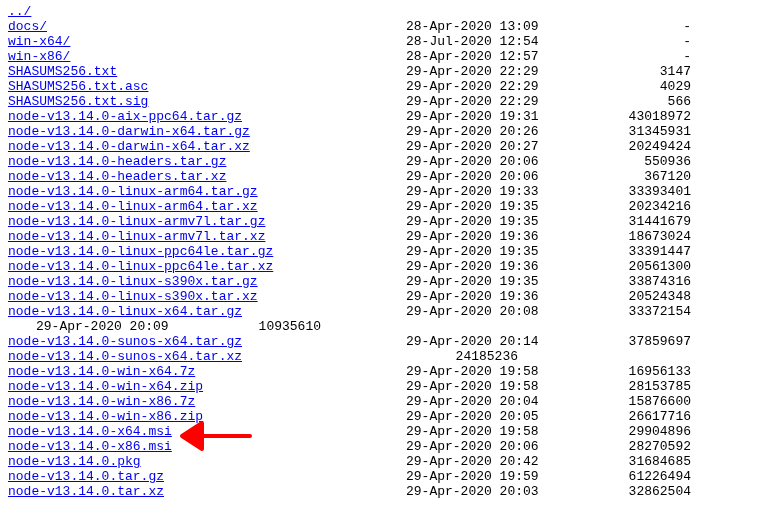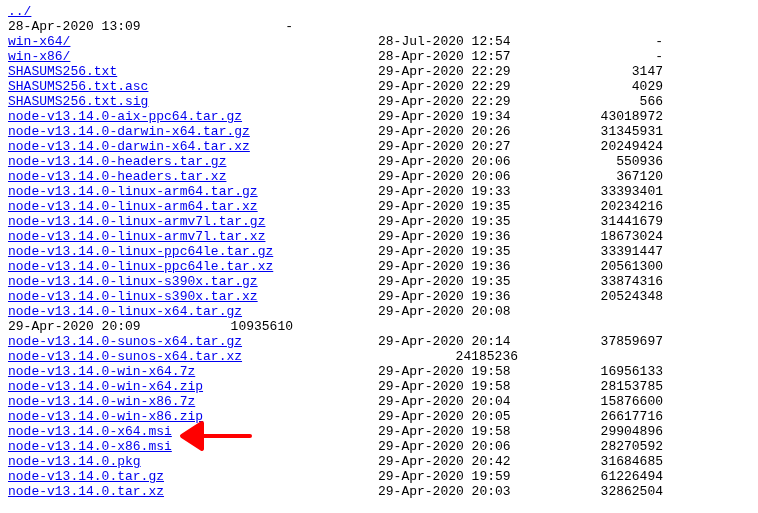--- a/index.html
+++ b/index.html
@@ -15,20 +15,21 @@
     display: flex;
     line-height: 15px;
   }
   .name-col {
     width: 370px;
     flex: 0 0 370px;
   }
   .date-col {
     width: 145px;
     flex: 0 0 145px;
+    margin-left: 28px;
   }
   .size-col {
     width: 140px;
     flex: 0 0 140px;
     text-align: right;
   }
   a {
     color: #0000ee;
     text-decoration: underline;
   }
@@ -40,20 +41,21 @@
 </head>
 <body>
 
 <div id="listing">
     <div class="row">
       <span class="name-col"><a href="#">../</a></span>
       <span class="date-col"></span>
       <span class="size-col"></span>
     </div>
     <div class="row">
+      <span class="name-col"><a href="#">docs/</a></span>
       <span class="date-col">28-Apr-2020 13:09</span>
       <span class="size-col">-</span>
     </div>
     <div class="row">
       <span class="name-col"><a href="#">win-x64/</a></span>
       <span class="date-col">28-Jul-2020 12:54</span>
       <span class="size-col">-</span>
     </div>
     <div class="row">
       <span class="name-col"><a href="#">win-x86/</a></span>
@@ -70,21 +72,21 @@
       <span class="date-col">29-Apr-2020 22:29</span>
       <span class="size-col">4029</span>
     </div>
     <div class="row">
       <span class="name-col"><a href="#">SHASUMS256.txt.sig</a></span>
       <span class="date-col">29-Apr-2020 22:29</span>
       <span class="size-col">566</span>
     </div>
     <div class="row">
       <span class="name-col"><a href="#">node-v13.14.0-aix-ppc64.tar.gz</a></span>
-      <span class="date-col">29-Apr-2020 19:34</span>
+      <span class="date-col">29-Apr-2020 19:31</span>
       <span class="size-col">43018972</span>
     </div>
     <div class="row">
       <span class="name-col"><a href="#">node-v13.14.0-darwin-x64.tar.gz</a></span>
       <span class="date-col">29-Apr-2020 20:26</span>
       <span class="size-col">31345931</span>
     </div>
     <div class="row">
       <span class="name-col"><a href="#">node-v13.14.0-darwin-x64.tar.xz</a></span>
       <span class="date-col">29-Apr-2020 20:27</span>
@@ -136,20 +138,21 @@
       <span class="size-col">33874316</span>
     </div>
     <div class="row">
       <span class="name-col"><a href="#">node-v13.14.0-linux-s390x.tar.xz</a></span>
       <span class="date-col">29-Apr-2020 19:36</span>
       <span class="size-col">20524348</span>
     </div>
     <div class="row">
       <span class="name-col"><a href="#">node-v13.14.0-linux-x64.tar.gz</a></span>
       <span class="date-col">29-Apr-2020 20:08</span>
+      <span class="size-col">33372154</span>
     </div>
     <div class="row">
       <span class="date-col">29-Apr-2020 20:09</span>
       <span class="size-col">10935610</span>
     </div>
     <div class="row">
       <span class="name-col"><a href="#">node-v13.14.0-sunos-x64.tar.gz</a></span>
       <span class="date-col">29-Apr-2020 20:14</span>
       <span class="size-col">37859697</span>
     </div>

